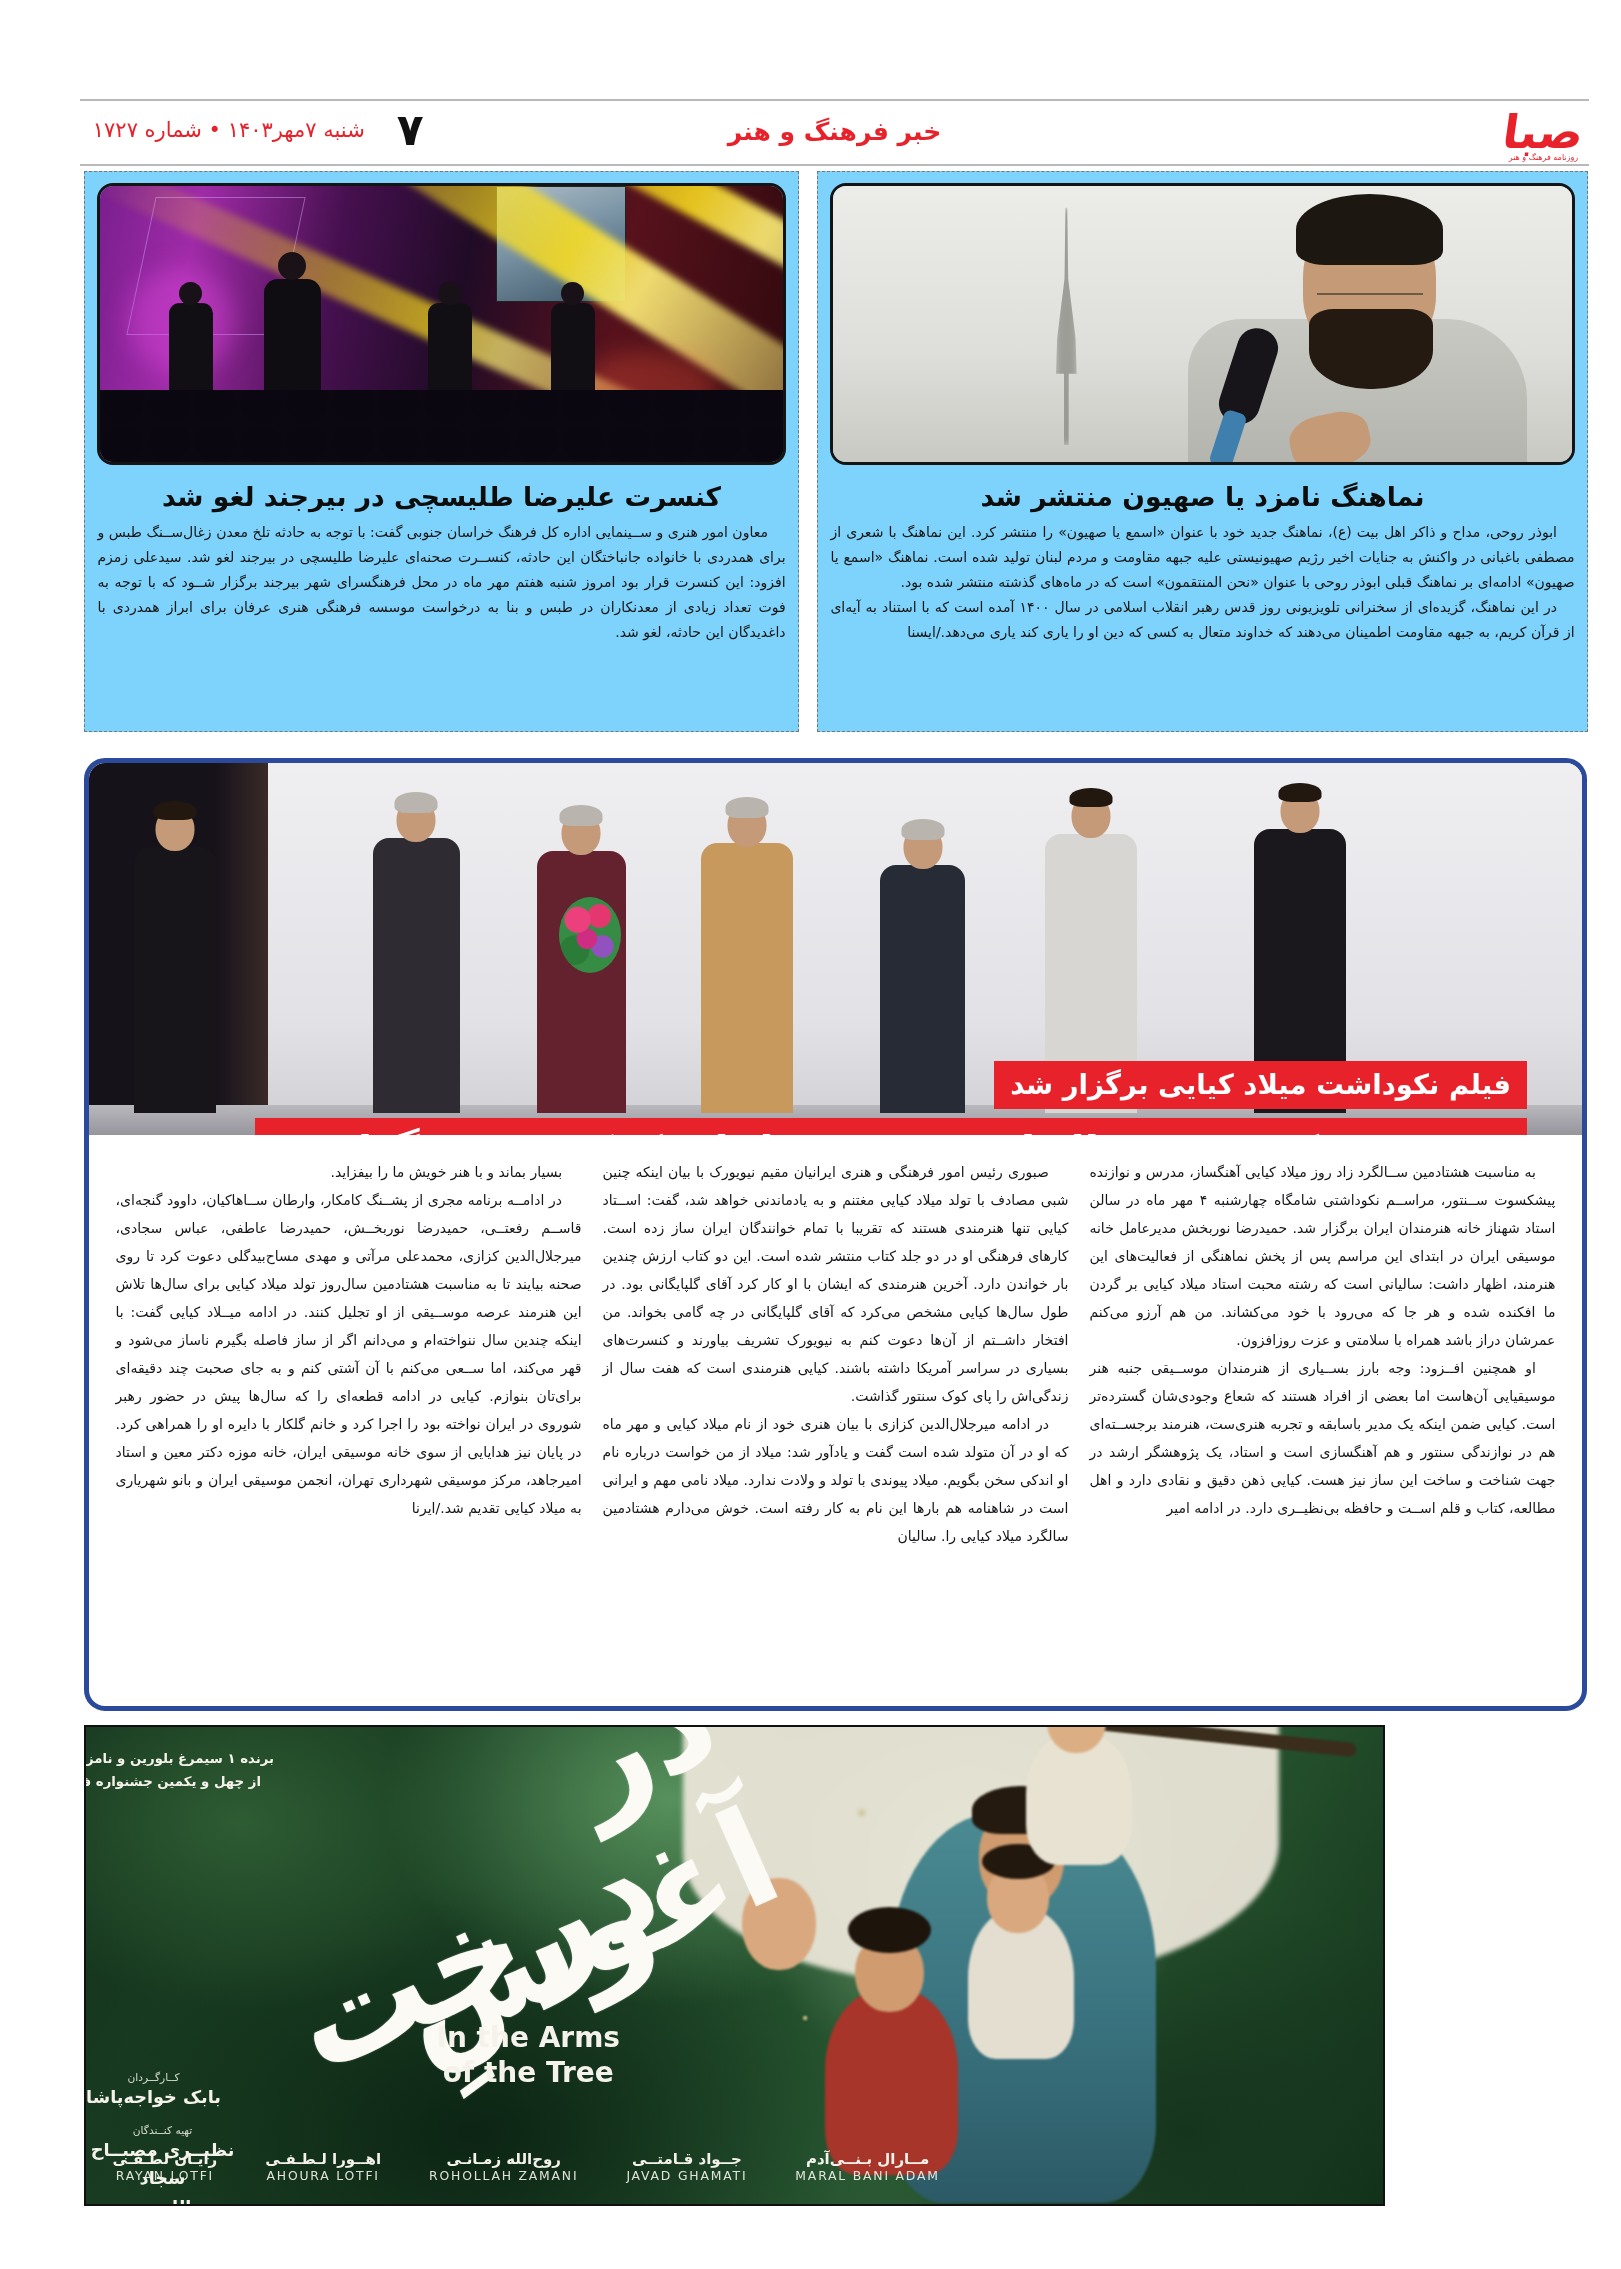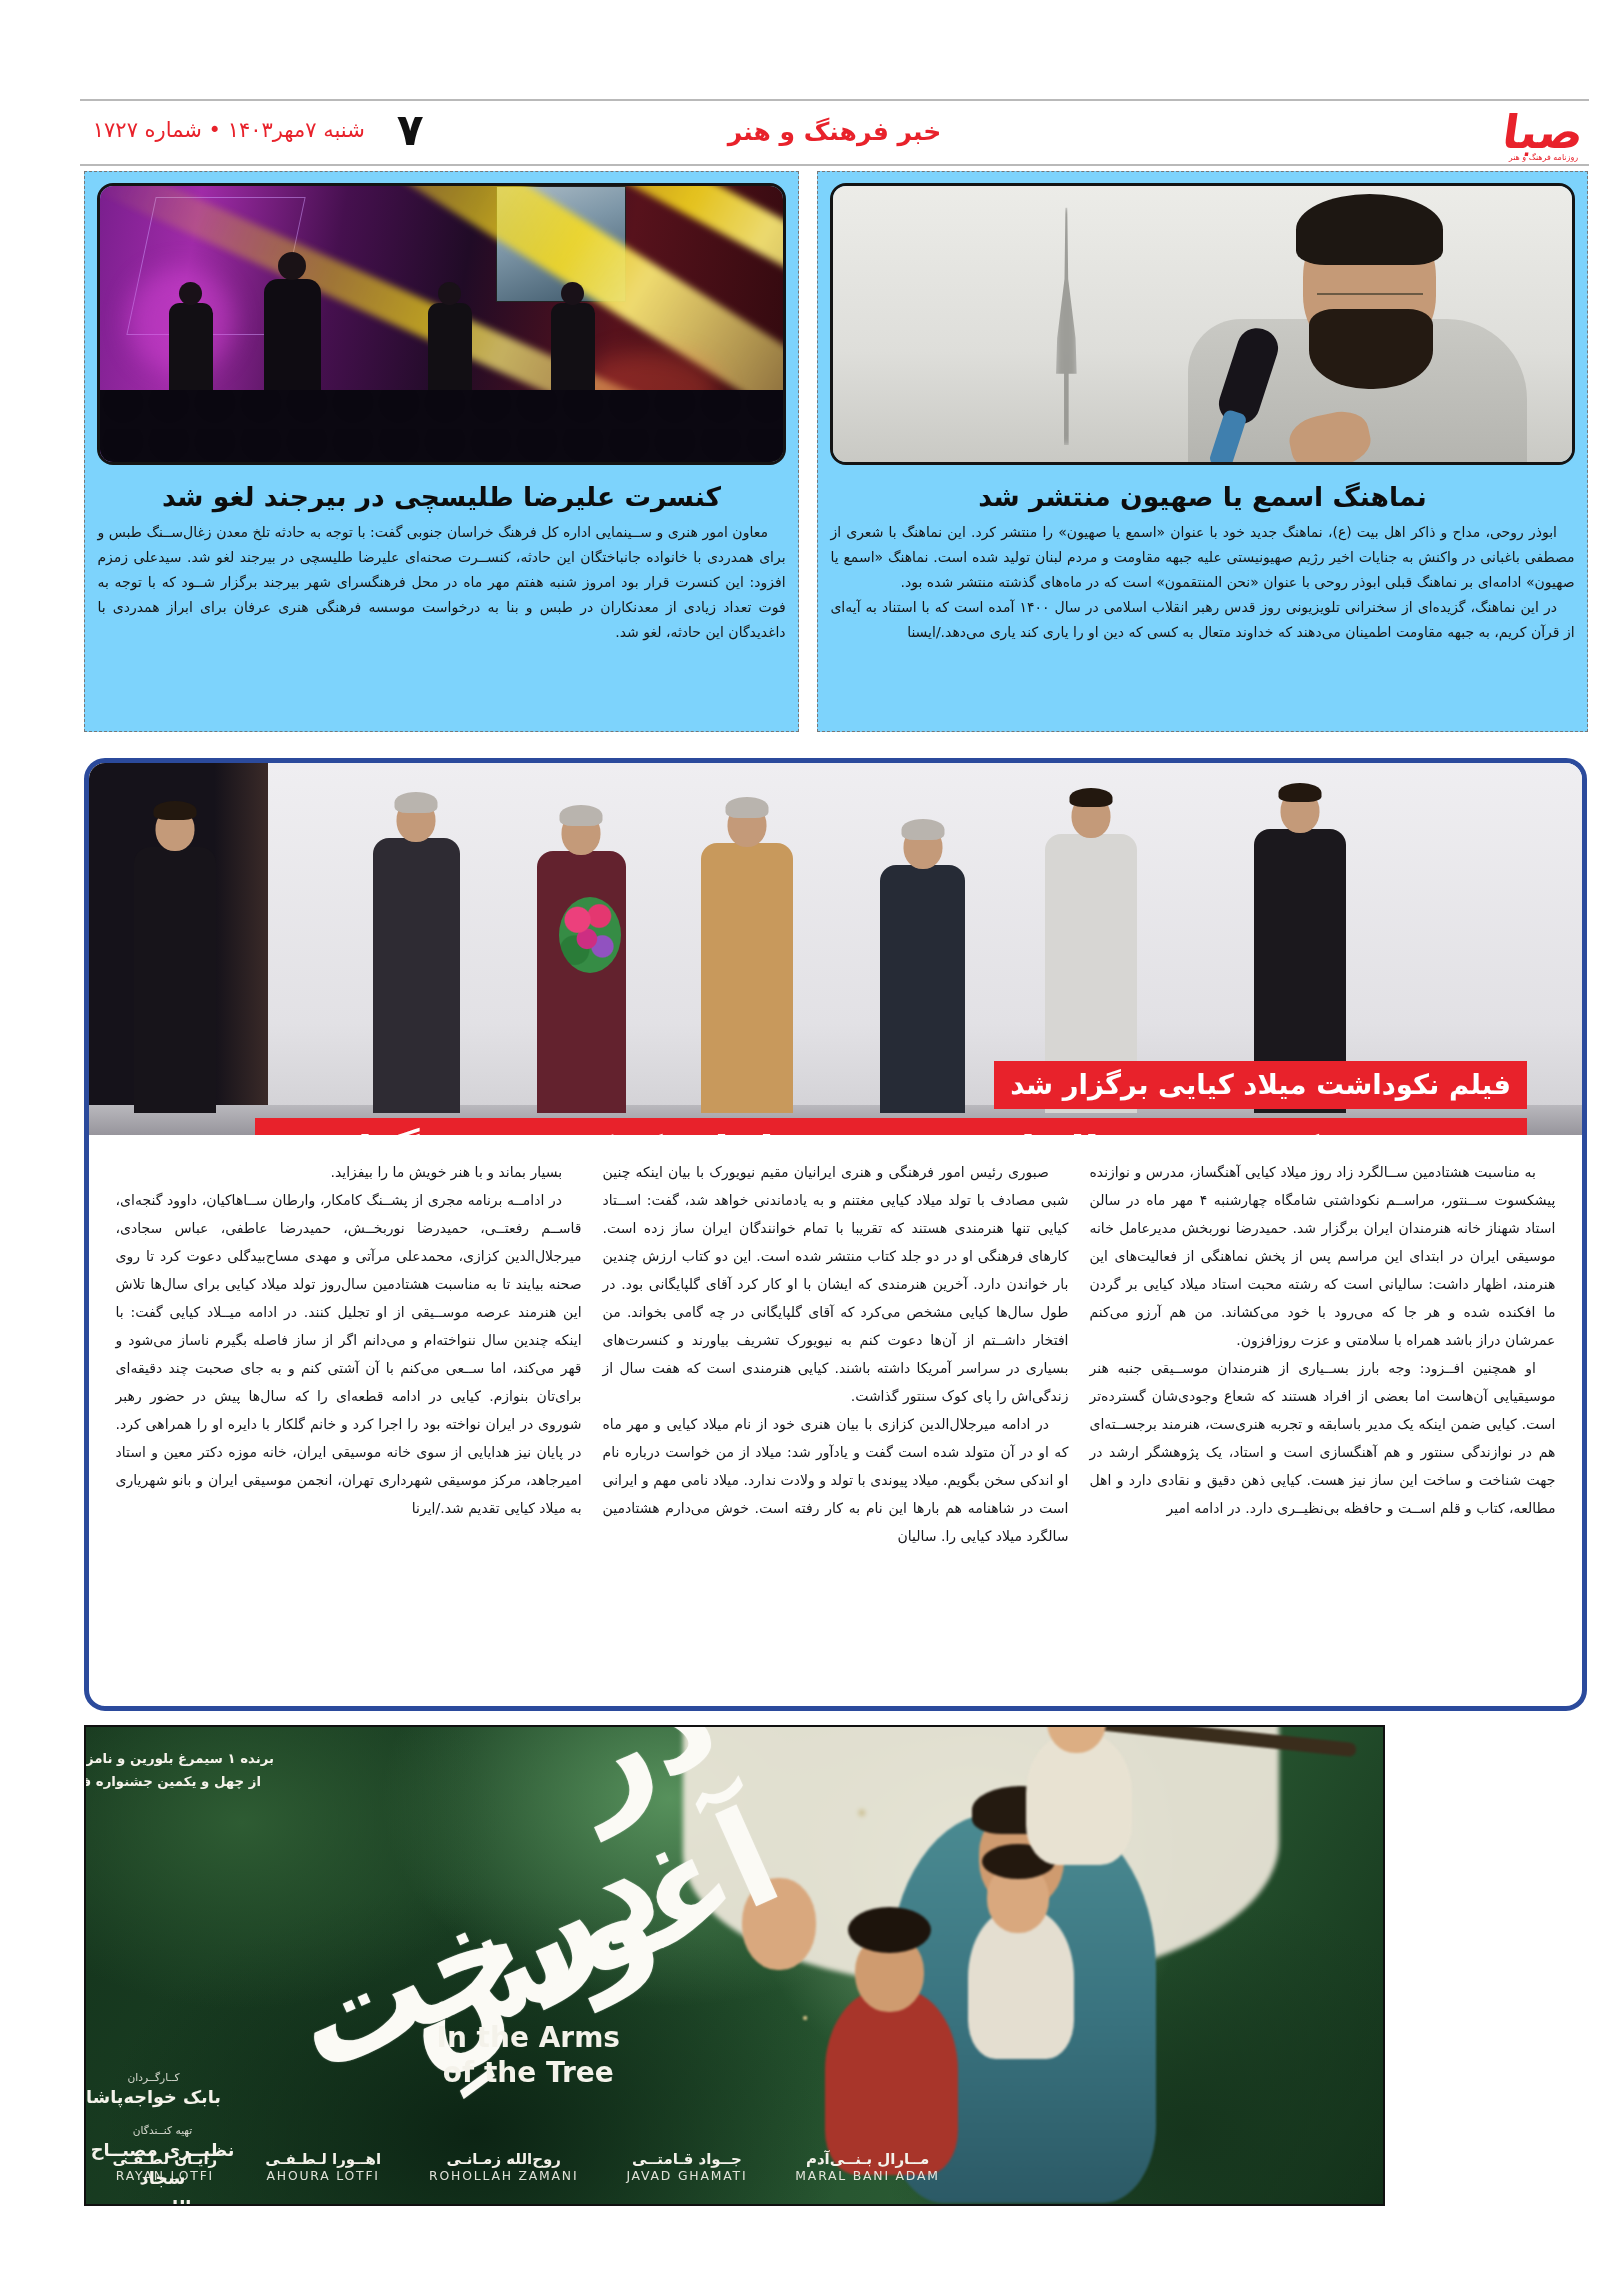--- a/index.html
+++ b/index.html
@@ -199,21 +199,21 @@
         <div class="shirt"></div>
         <div class="head">
           <div class="hair"></div>
           <div class="glasses"></div>
           <div class="beard"></div>
         </div>
         <div class="mic"></div>
         <div class="hand"></div>
       </div>
     </div>
-    <div class="news-title">نماهنگ اسمع یا صهیون منتشر شد</div>
+    <div class="news-title">نماهنگ نامزد یا صهیون منتشر شد</div>
     <div class="news-body">
       <p>ابوذر روحی، مداح و ذاکر اهل بیت (ع)، نماهنگ جدید خود با عنوان «اسمع یا صهیون» را منتشر کرد. این نماهنگ با شعری از مصطفی باغبانی در واکنش به جنایات اخیر رژیم صهیونیستی علیه جبهه مقاومت و مردم لبنان تولید شده است. نماهنگ «اسمع یا صهیون» ادامه‌ای بر نماهنگ قبلی ابوذر روحی با عنوان «نحن المنتقمون» است که در ماه‌های گذشته منتشر شده بود.</p>
       <p>در این نماهنگ، گزیده‌ای از سخنرانی تلویزیونی روز قدس رهبر انقلاب اسلامی در سال ۱۴۰۰ آمده است که با استناد به آیه‌ای از قرآن کریم، به جبهه مقاومت اطمینان می‌دهند که خداوند متعال به کسی که دین او را یاری کند یاری می‌دهد./ایسنا</p>
     </div>
   </div>
 
   <div class="feature">
     <div class="feature-photo">
       <div class="stage-dark"></div>
       <div class="stage-floor"></div>

